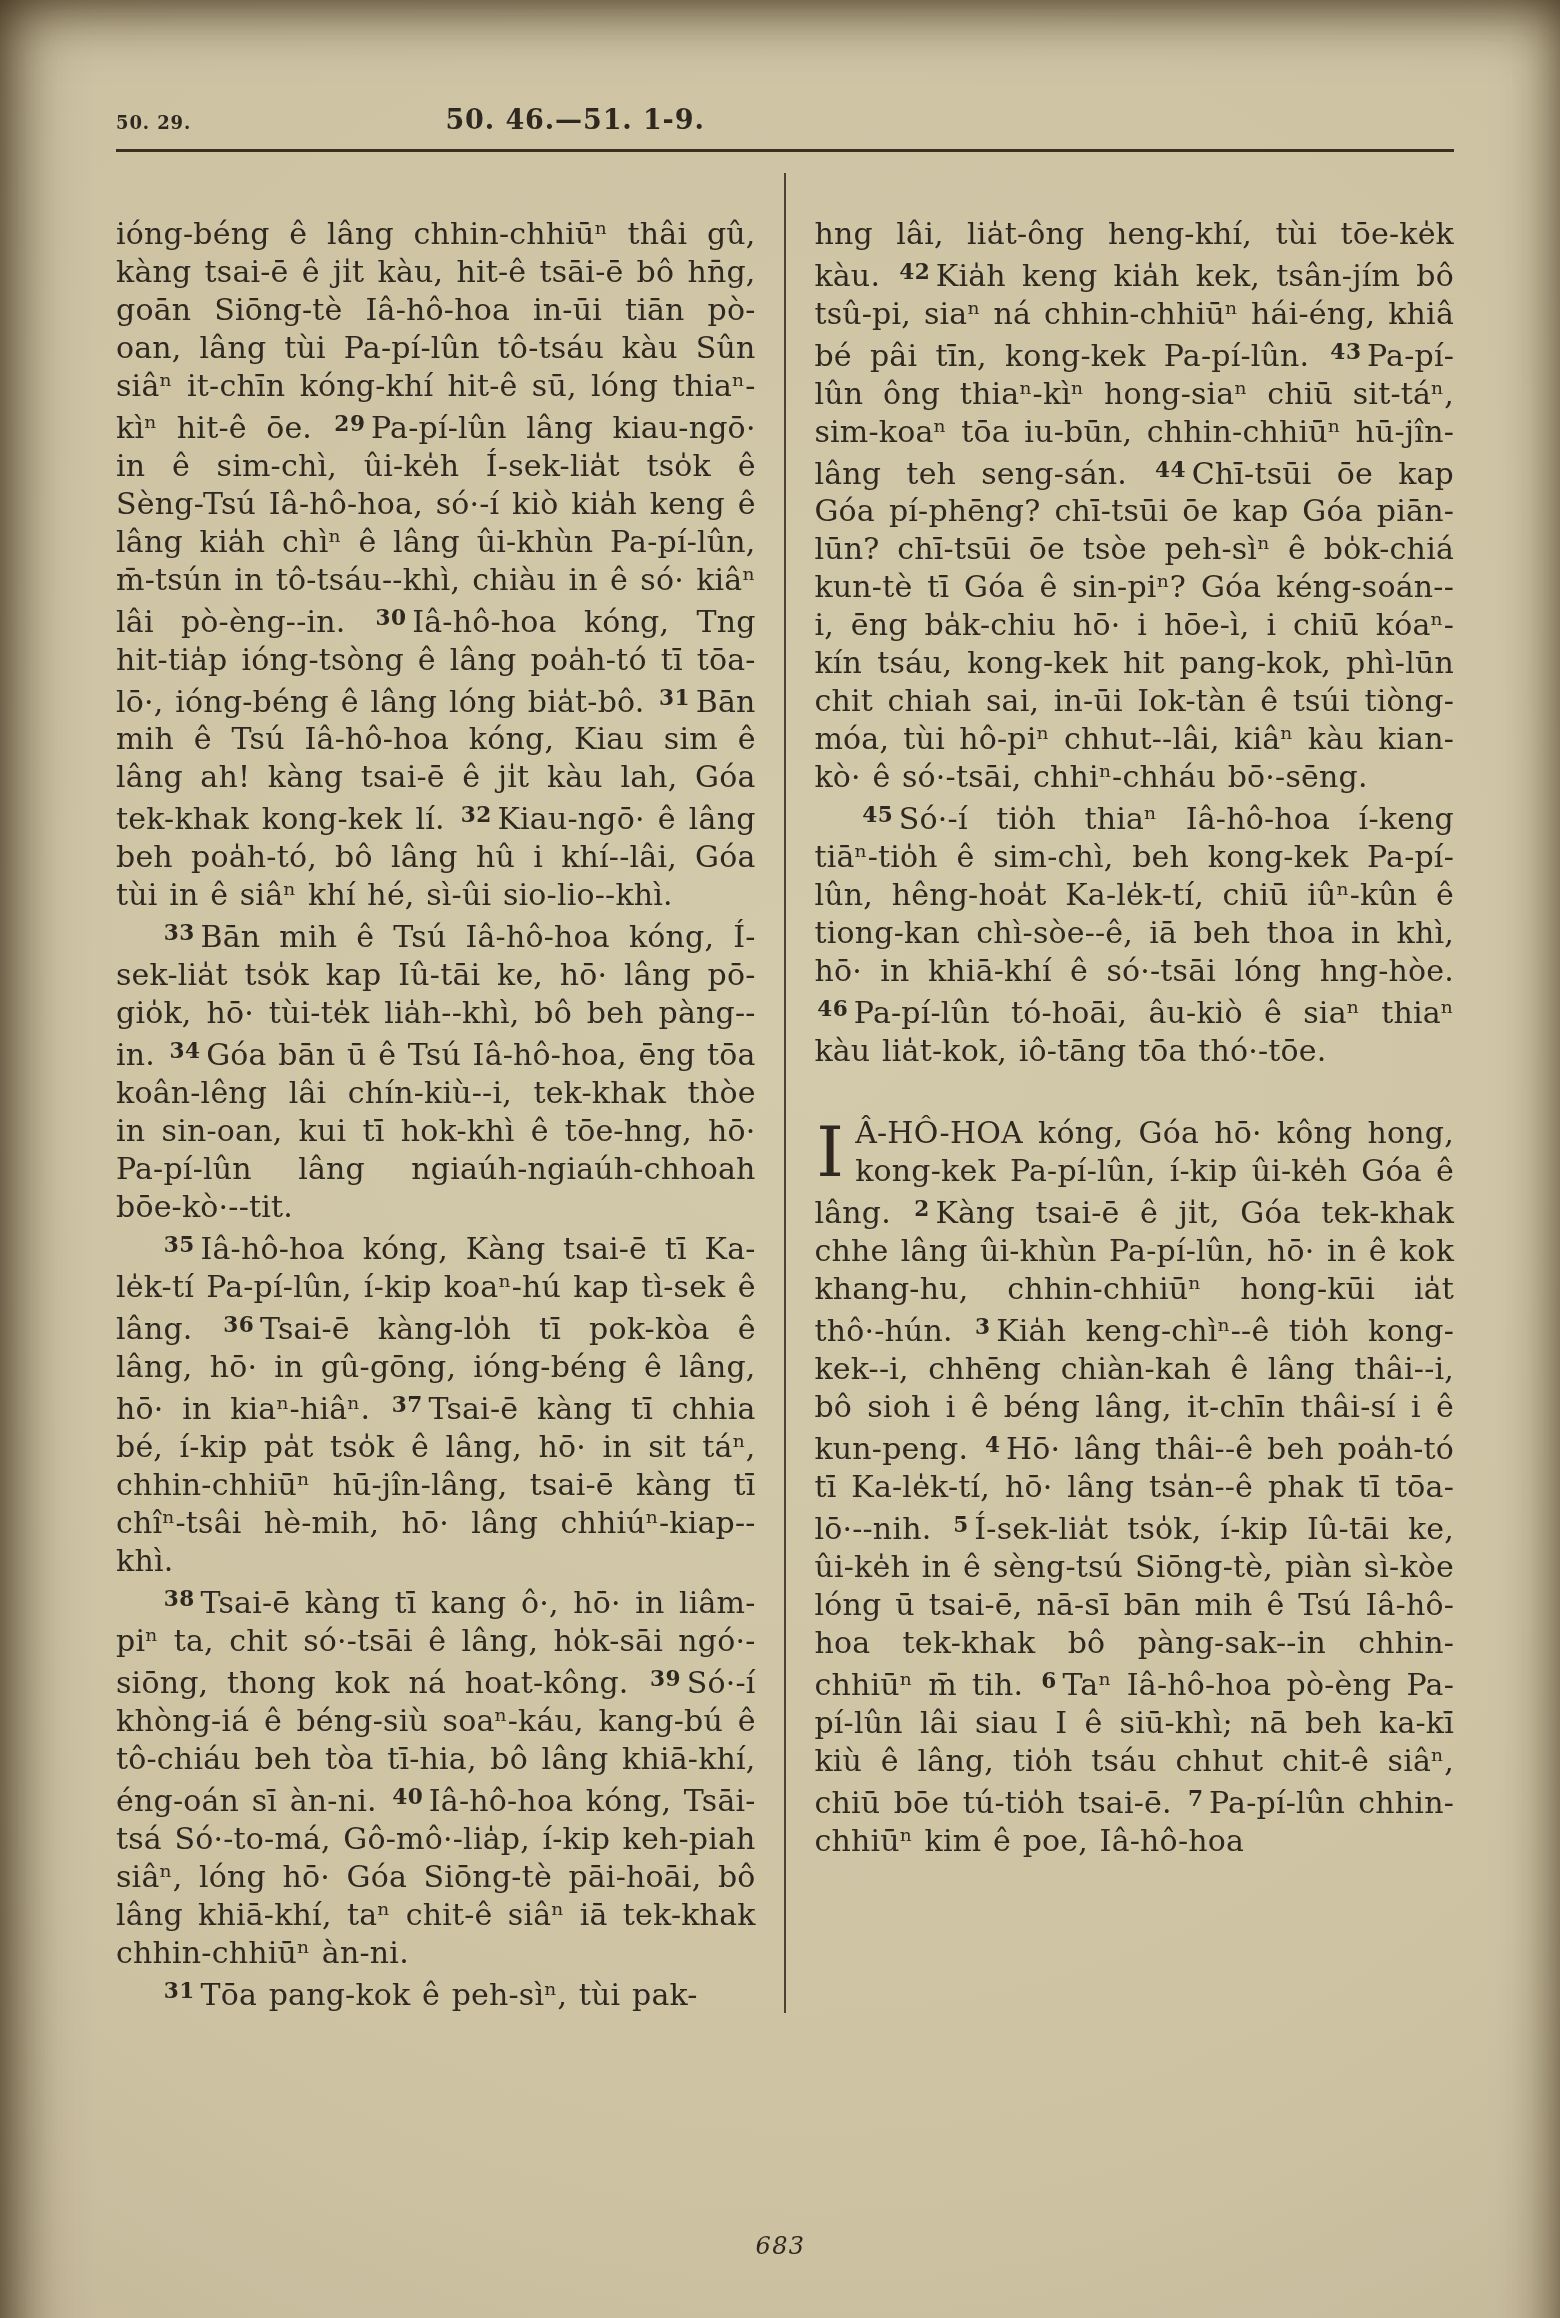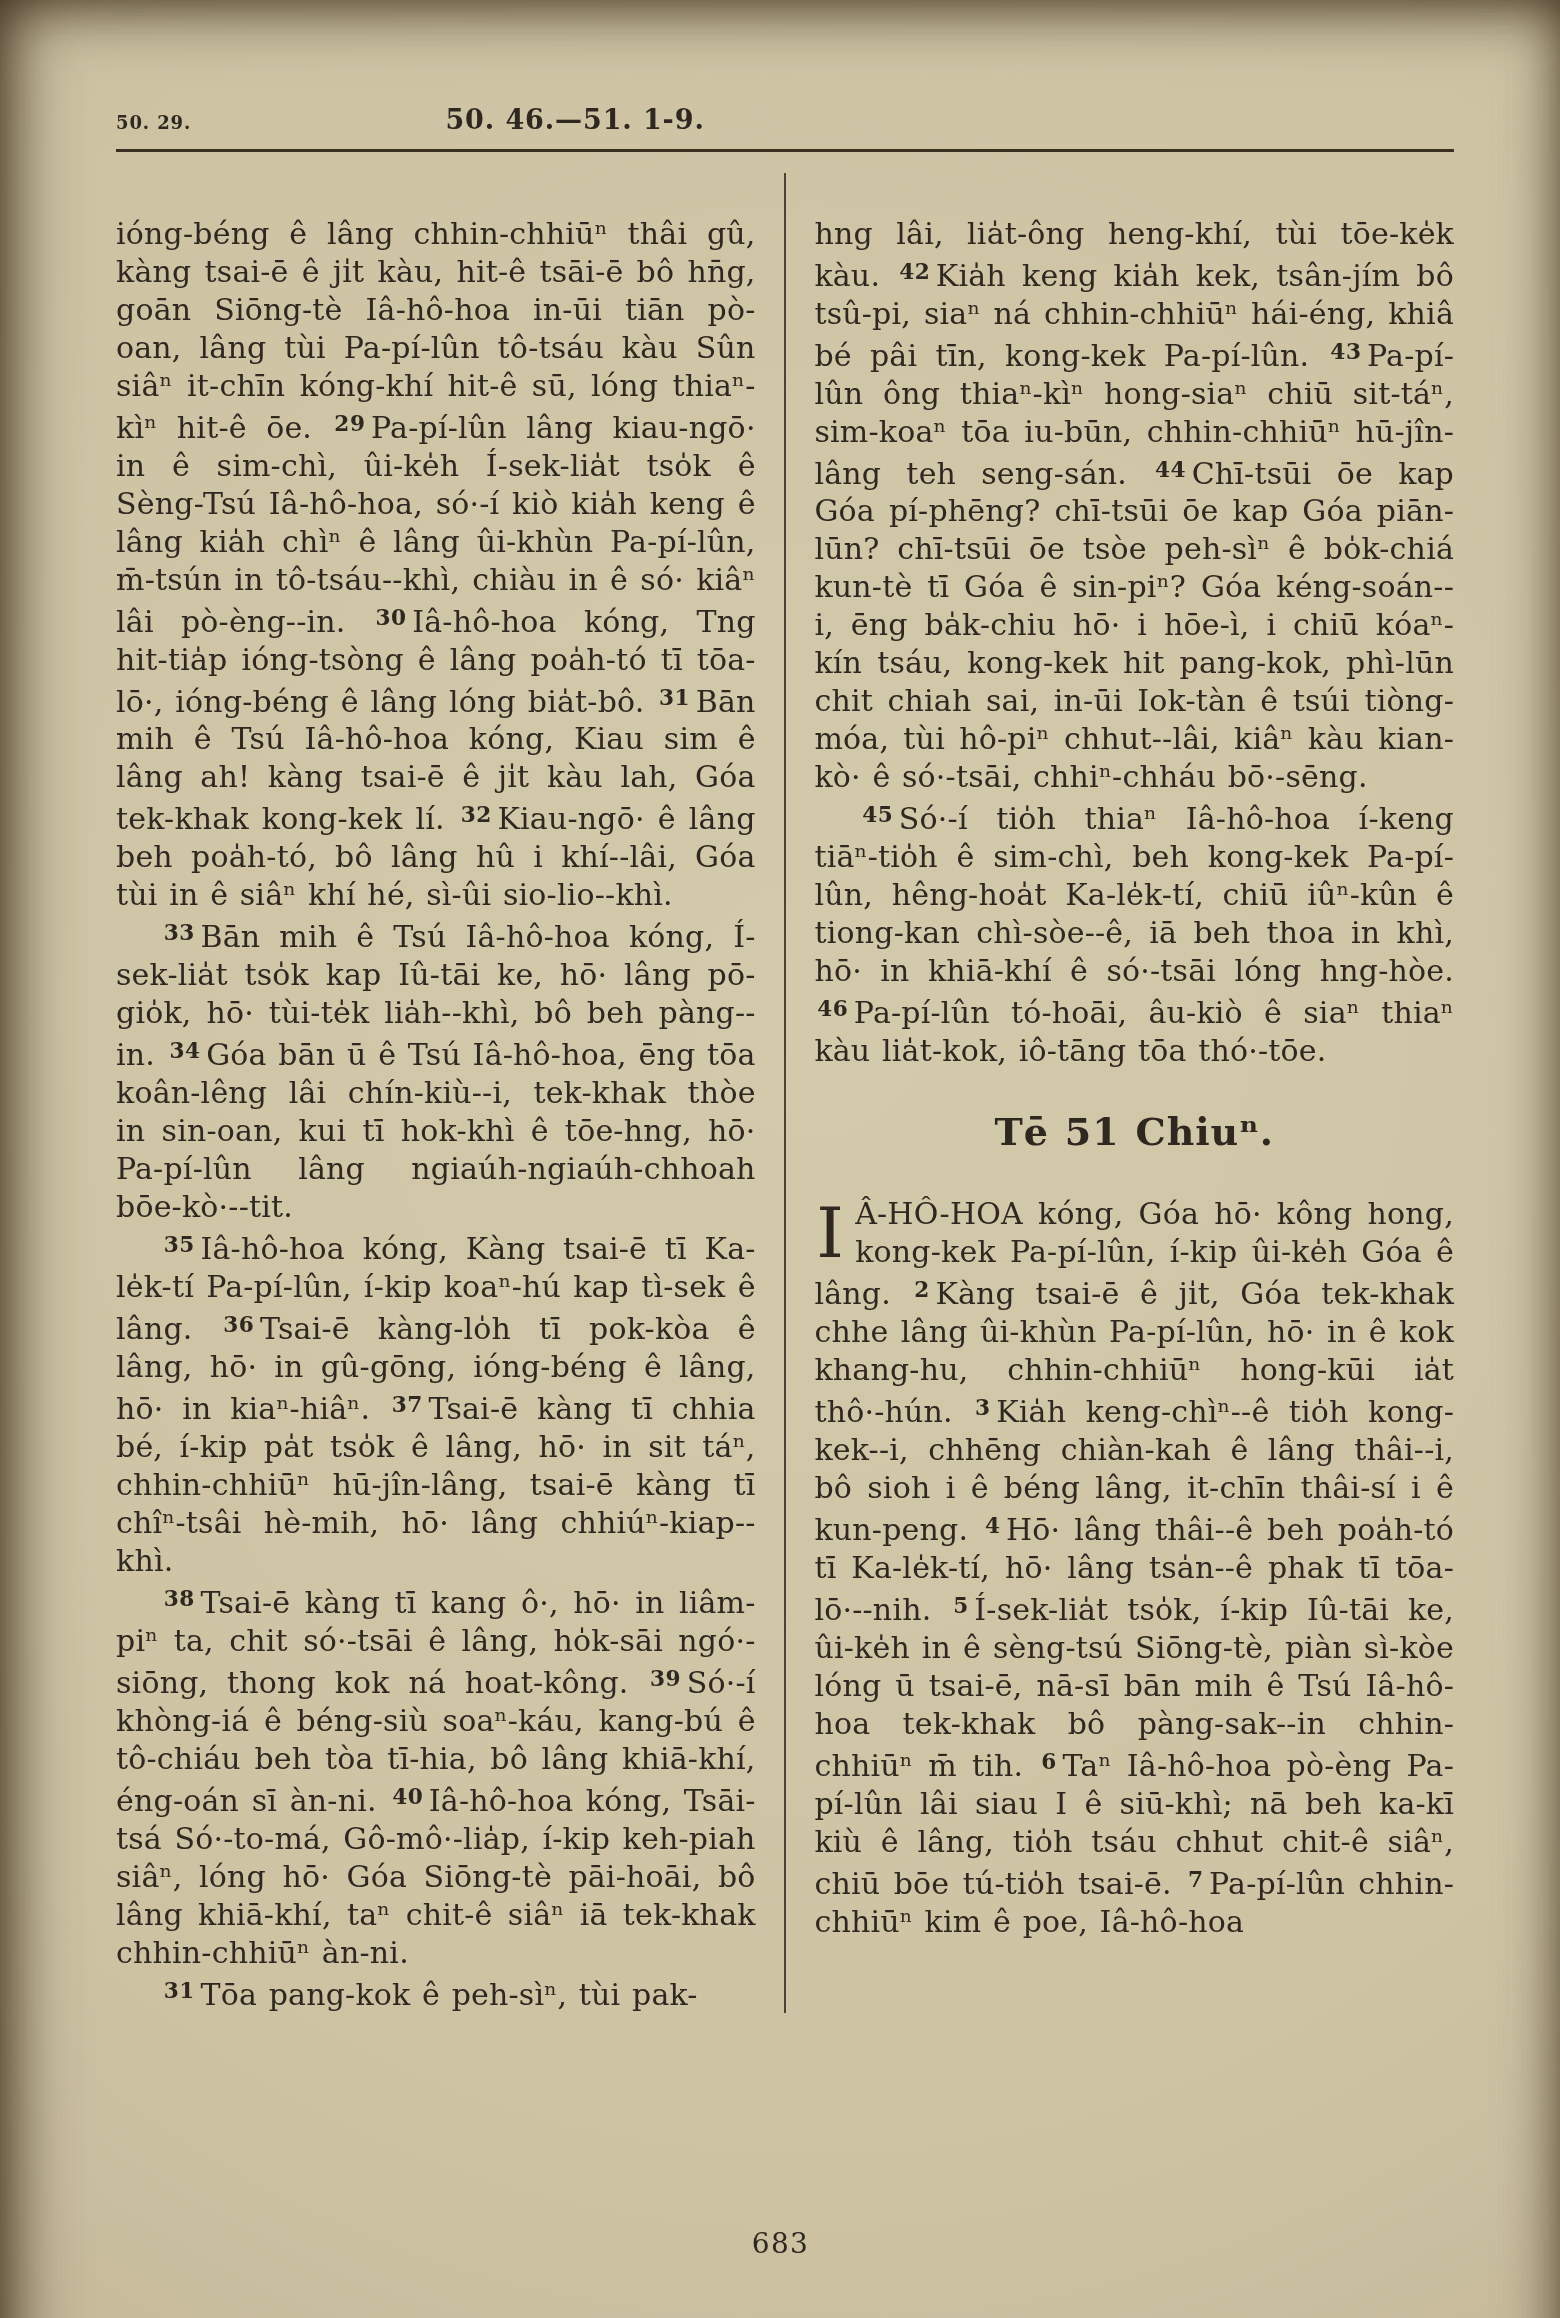--- a/index.html
+++ b/index.html
@@ -64,21 +64,21 @@
   }
 
   .dropcap {
     float:left;
     font-size:70px;
     line-height:66px;
     padding:4.6px 11px 0 1.9px;
   }
 
   .page-footer { position:absolute; left:0; right:0; bottom:138px; text-align:center; }
-  .page-number { font-size:28px; letter-spacing:1.4px; }
+  .page-number { font-size:24px; letter-spacing:1.4px;font-style:italic; }
 </style>
 </head>
 <body>
 
 <div class="page">
   <div class="content">
 
     <header class="page-header">
       <span class="ref-left">50. 29.</span>
       <span class="ref-right">50. 46.—51. 1-9.</span>
@@ -91,21 +91,20 @@
           <p class="para no-indent">ióng-béng ê lâng chhin-chhiūⁿ thâi gû, kàng tsai-ē ê ji̍t kàu, hit-ê tsāi-ē bô hn̄g, goān Siōng-tè Iâ-hô-hoa in-ūi tiān pò-oan, lâng tùi Pa-pí-lûn tô-tsáu kàu Sûn siâⁿ it-chīn kóng-khí hit-ê sū, lóng thiaⁿ-kìⁿ hit-ê ōe. <span class="verse-num">29</span>Pa-pí-lûn lâng kiau-ngō· in ê sim-chì, ûi-ke̍h Í-sek-lia̍t tso̍k ê Sèng-Tsú Iâ-hô-hoa, só·-í kiò kia̍h keng ê lâng kia̍h chìⁿ ê lâng ûi-khùn Pa-pí-lûn, m̄-tsún in tô-tsáu--khì, chiàu in ê só· kiâⁿ lâi pò-èng--in. <span class="verse-num">30</span>Iâ-hô-hoa kóng, Tng hit-tia̍p ióng-tsòng ê lâng poa̍h-tó tī tōa-lō·, ióng-béng ê lâng lóng bia̍t-bô. <span class="verse-num">31</span>Bān mih ê Tsú Iâ-hô-hoa kóng, Kiau sim ê lâng ah! kàng tsai-ē ê ji̍t kàu lah, Góa tek-khak kong-kek lí. <span class="verse-num">32</span>Kiau-ngō· ê lâng beh poa̍h-tó, bô lâng hû i khí--lâi, Góa tùi in ê siâⁿ khí hé, sì-ûi sio-lio--khì. </p>
           <p class="para"><span class="verse-num">33</span>Bān mih ê Tsú Iâ-hô-hoa kóng, Í-sek-lia̍t tso̍k kap Iû-tāi ke, hō· lâng pō-gio̍k, hō· tùi-te̍k lia̍h--khì, bô beh pàng--in. <span class="verse-num">34</span>Góa bān ū ê Tsú Iâ-hô-hoa, ēng tōa koân-lêng lâi chín-kiù--i, tek-khak thòe in sin-oan, kui tī hok-khì ê tōe-hng, hō· Pa-pí-lûn lâng ngiaúh-ngiaúh-chhoah bōe-kò·--tit. </p>
           <p class="para"><span class="verse-num">35</span>Iâ-hô-hoa kóng, Kàng tsai-ē tī Ka-le̍k-tí Pa-pí-lûn, í-kip koaⁿ-hú kap tì-sek ê lâng. <span class="verse-num">36</span>Tsai-ē kàng-lo̍h tī pok-kòa ê lâng, hō· in gû-gōng, ióng-béng ê lâng, hō· in kiaⁿ-hiâⁿ. <span class="verse-num">37</span>Tsai-ē kàng tī chhia bé, í-kip pa̍t tso̍k ê lâng, hō· in sit táⁿ, chhin-chhiūⁿ hū-jîn-lâng, tsai-ē kàng tī chîⁿ-tsâi hè-mih, hō· lâng chhiúⁿ-kiap--khì. </p>
           <p class="para"><span class="verse-num">38</span>Tsai-ē kàng tī kang ô·, hō· in liâm-piⁿ ta, chit só·-tsāi ê lâng, ho̍k-sāi ngó·-siōng, thong kok ná hoat-kông. <span class="verse-num">39</span>Só·-í khòng-iá ê béng-siù soaⁿ-káu, kang-bú ê tô-chiáu beh tòa tī-hia, bô lâng khiā-khí, éng-oán sī àn-ni. <span class="verse-num">40</span>Iâ-hô-hoa kóng, Tsāi-tsá Só·-to-má, Gô-mô·-lia̍p, í-kip keh-piah siâⁿ, lóng hō· Góa Siōng-tè pāi-hoāi, bô lâng khiā-khí, taⁿ chit-ê siâⁿ iā tek-khak chhin-chhiūⁿ àn-ni. </p>
           <p class="para"><span class="verse-num">31</span>Tōa pang-kok ê peh-sìⁿ, tùi pak- </p>
         </section>
       <div class="column-divider"></div>
       <section class="column" id="col-right">
           <p class="para no-indent">hng lâi, lia̍t-ông heng-khí, tùi tōe-ke̍k kàu. <span class="verse-num">42</span>Kia̍h keng kia̍h kek, tsân-jím bô tsû-pi, siaⁿ ná chhin-chhiūⁿ hái-éng, khiâ bé pâi tīn, kong-kek Pa-pí-lûn. <span class="verse-num">43</span>Pa-pí-lûn ông thiaⁿ-kìⁿ hong-siaⁿ chiū sit-táⁿ, sim-koaⁿ tōa iu-būn, chhin-chhiūⁿ hū-jîn-lâng teh seng-sán. <span class="verse-num">44</span>Chī-tsūi ōe kap Góa pí-phēng? chī-tsūi ōe kap Góa piān-lūn? chī-tsūi ōe tsòe peh-sìⁿ ê bo̍k-chiá kun-tè tī Góa ê sin-piⁿ? Góa kéng-soán--i, ēng ba̍k-chiu hō· i hōe-ì, i chiū kóaⁿ-kín tsáu, kong-kek hit pang-kok, phì-lūn chit chiah sai, in-ūi Iok-tàn ê tsúi tiòng-móa, tùi hô-piⁿ chhut--lâi, kiâⁿ kàu kian-kò· ê só·-tsāi, chhiⁿ-chháu bō·-sēng. </p>
           <p class="para"><span class="verse-num">45</span>Só·-í tio̍h thiaⁿ Iâ-hô-hoa í-keng tiāⁿ-tio̍h ê sim-chì, beh kong-kek Pa-pí-lûn, hêng-hoa̍t Ka-le̍k-tí, chiū iûⁿ-kûn ê tiong-kan chì-sòe--ê, iā beh thoa in khì, hō· in khiā-khí ê só·-tsāi lóng hng-hòe. <span class="verse-num">46</span>Pa-pí-lûn tó-hoāi, âu-kiò ê siaⁿ thiaⁿ kàu lia̍t-kok, iô-tāng tōa thó·-tōe. </p>
-          <div class="chapter-heading">Tē 51 Chiuⁿ.</div>
           <p class="para no-indent"><span class="dropcap">I</span>Â-HÔ-HOA kóng, Góa hō· kông hong, kong-kek Pa-pí-lûn, í-kip ûi-ke̍h Góa ê lâng. <span class="verse-num">2</span>Kàng tsai-ē ê ji̍t, Góa tek-khak chhe lâng ûi-khùn Pa-pí-lûn, hō· in ê kok khang-hu, chhin-chhiūⁿ hong-kūi ia̍t thô·-hún. <span class="verse-num">3</span>Kia̍h keng-chìⁿ--ê tio̍h kong-kek--i, chhēng chiàn-kah ê lâng thâi--i, bô sioh i ê béng lâng, it-chīn thâi-sí i ê kun-peng. <span class="verse-num">4</span>Hō· lâng thâi--ê beh poa̍h-tó tī Ka-le̍k-tí, hō· lâng tsa̍n--ê phak tī tōa-lō·--nih. <span class="verse-num">5</span>Í-sek-lia̍t tso̍k, í-kip Iû-tāi ke, ûi-ke̍h in ê sèng-tsú Siōng-tè, piàn sì-kòe lóng ū tsai-ē, nā-sī bān mih ê Tsú Iâ-hô-hoa tek-khak bô pàng-sak--in chhin-chhiūⁿ m̄ tih. <span class="verse-num">6</span>Taⁿ Iâ-hô-hoa pò-èng Pa-pí-lûn lâi siau I ê siū-khì; nā beh ka-kī kiù ê lâng, tio̍h tsáu chhut chit-ê siâⁿ, chiū bōe tú-tio̍h tsai-ē. <span class="verse-num">7</span>Pa-pí-lûn chhin-chhiūⁿ kim ê poe, Iâ-hô-hoa </p>
         </section>
     </main>
 
   </div>
 
   <footer class="page-footer">
     <span class="page-number">683</span>
   </footer>
 </div>

